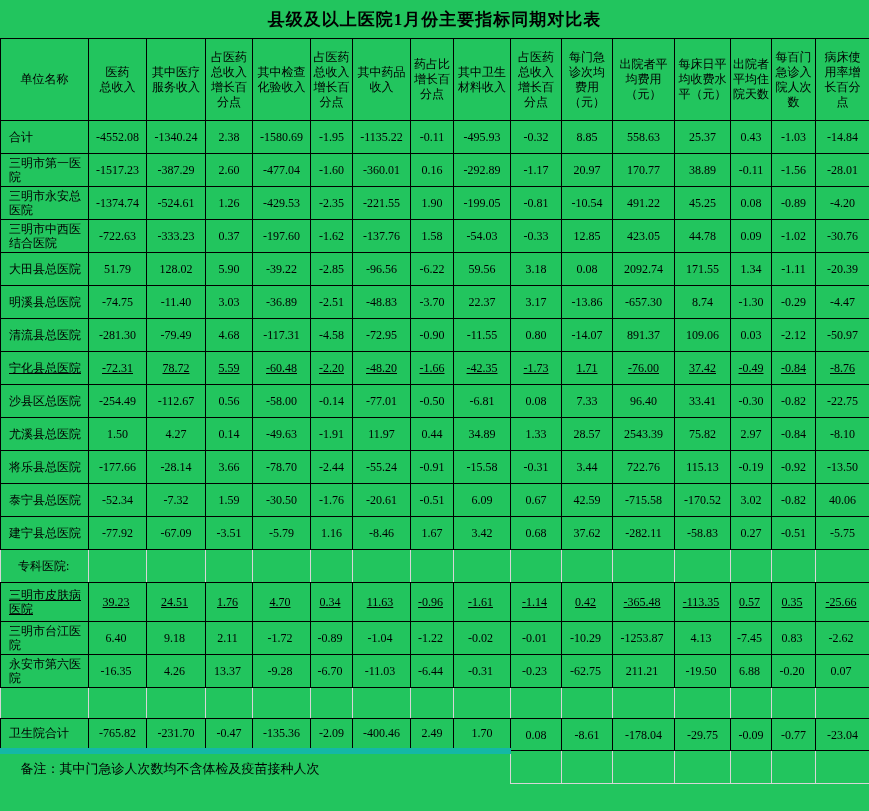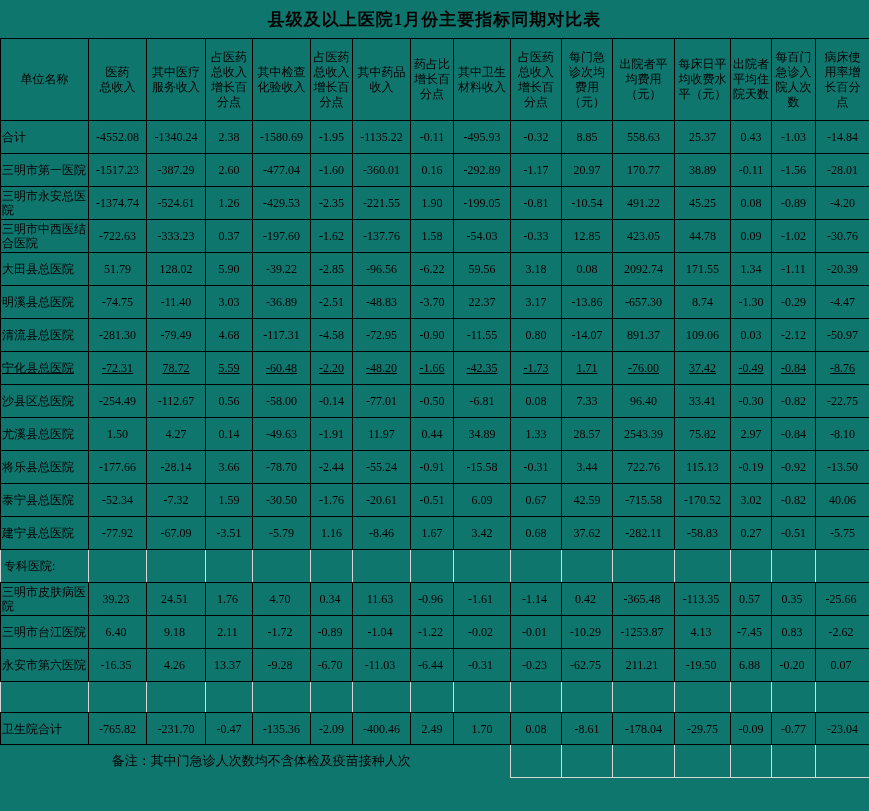--- a/index.html
+++ b/index.html
@@ -1,19 +1,19 @@
 <!DOCTYPE html>
 <html><head>
 <meta charset="utf-8">
 <style>
   html,body { margin:0; padding:0; background:#ffffff; }
   .sheet {
     position:relative;
     width:869px; height:811px;
-    background:#0f766e;
+    background:#22c55e;
     color:#000;
     font-family:"Liberation Serif","DejaVu Serif",serif;
     overflow:hidden;
   }
   .title {
     height:38px;
     display:flex; align-items:center; justify-content:center;
     font-size:17px; font-weight:bold;
     letter-spacing:1px;
   }
@@ -31,49 +31,49 @@
   }
   .grid-table th {
     border:1px solid #000;
     text-align:center;
     white-space:pre-line;
     line-height:15px;
   }
   td.name {
     border:1px solid #000;
     text-align:left;
-    padding-left:1px;
+    padding-left:8px;
     line-height:14px;
   }
   td.num {
     border:1px solid #000;
     text-align:center;
     line-height:14px;
   }
   tr.spec td.num { padding-right:3px; }
   td.small { font-size:12px; }
   
   td.sec {
     border:1px solid #d6d6d6;
     border-top:1px solid #000;
     border-bottom:1px solid #000;
-    text-align:left; padding-left:3px;
+    text-align:left; padding-left:17px;
   }
   td.gridcell {
     border-left:1px solid #d6d6d6;
     border-right:1px solid #d6d6d6;
     border-top:1px solid #000;
     border-bottom:1px solid #000;
   }
   tr.noterow td.gridcell { border-bottom:1px solid #d6d6d6; }
   td.note {
     border:none;
-    border-top:1px solid #14b8a6;
-    text-align:center;
-    padding-left:12px;
+    border-top:6px solid #14b8a6;
+    text-align:left;
+    padding-left:20px;
     font-size:13px;
   }
 </style>
 </head>
 <body>
 
 <div class="sheet">
   <div class="title">县级及以上医院1月份主要指标同期对比表</div>
   <table class="grid-table">
     <colgroup id="cols">
@@ -389,21 +389,21 @@
           <td class="gridcell"></td>
           <td class="gridcell"></td>
           <td class="gridcell"></td>
           <td class="gridcell"></td>
           <td class="gridcell"></td>
           <td class="gridcell"></td>
           <td class="gridcell"></td>
           <td class="gridcell"></td>
           <td class="gridcell"></td>
         </tr>
-        <tr class="spec" style="height: 33px;">
+        <tr class="spec" style="height: 39px; text-decoration: underline;">
           <td class="name">三明市皮肤病医院</td>
           <td class="num">39.23</td>
           <td class="num">24.51</td>
           <td class="num">1.76</td>
           <td class="num">4.70</td>
           <td class="num">0.34</td>
           <td class="num">11.63</td>
           <td class="num">-0.96</td>
           <td class="num">-1.61</td>
           <td class="num">-1.14</td>

